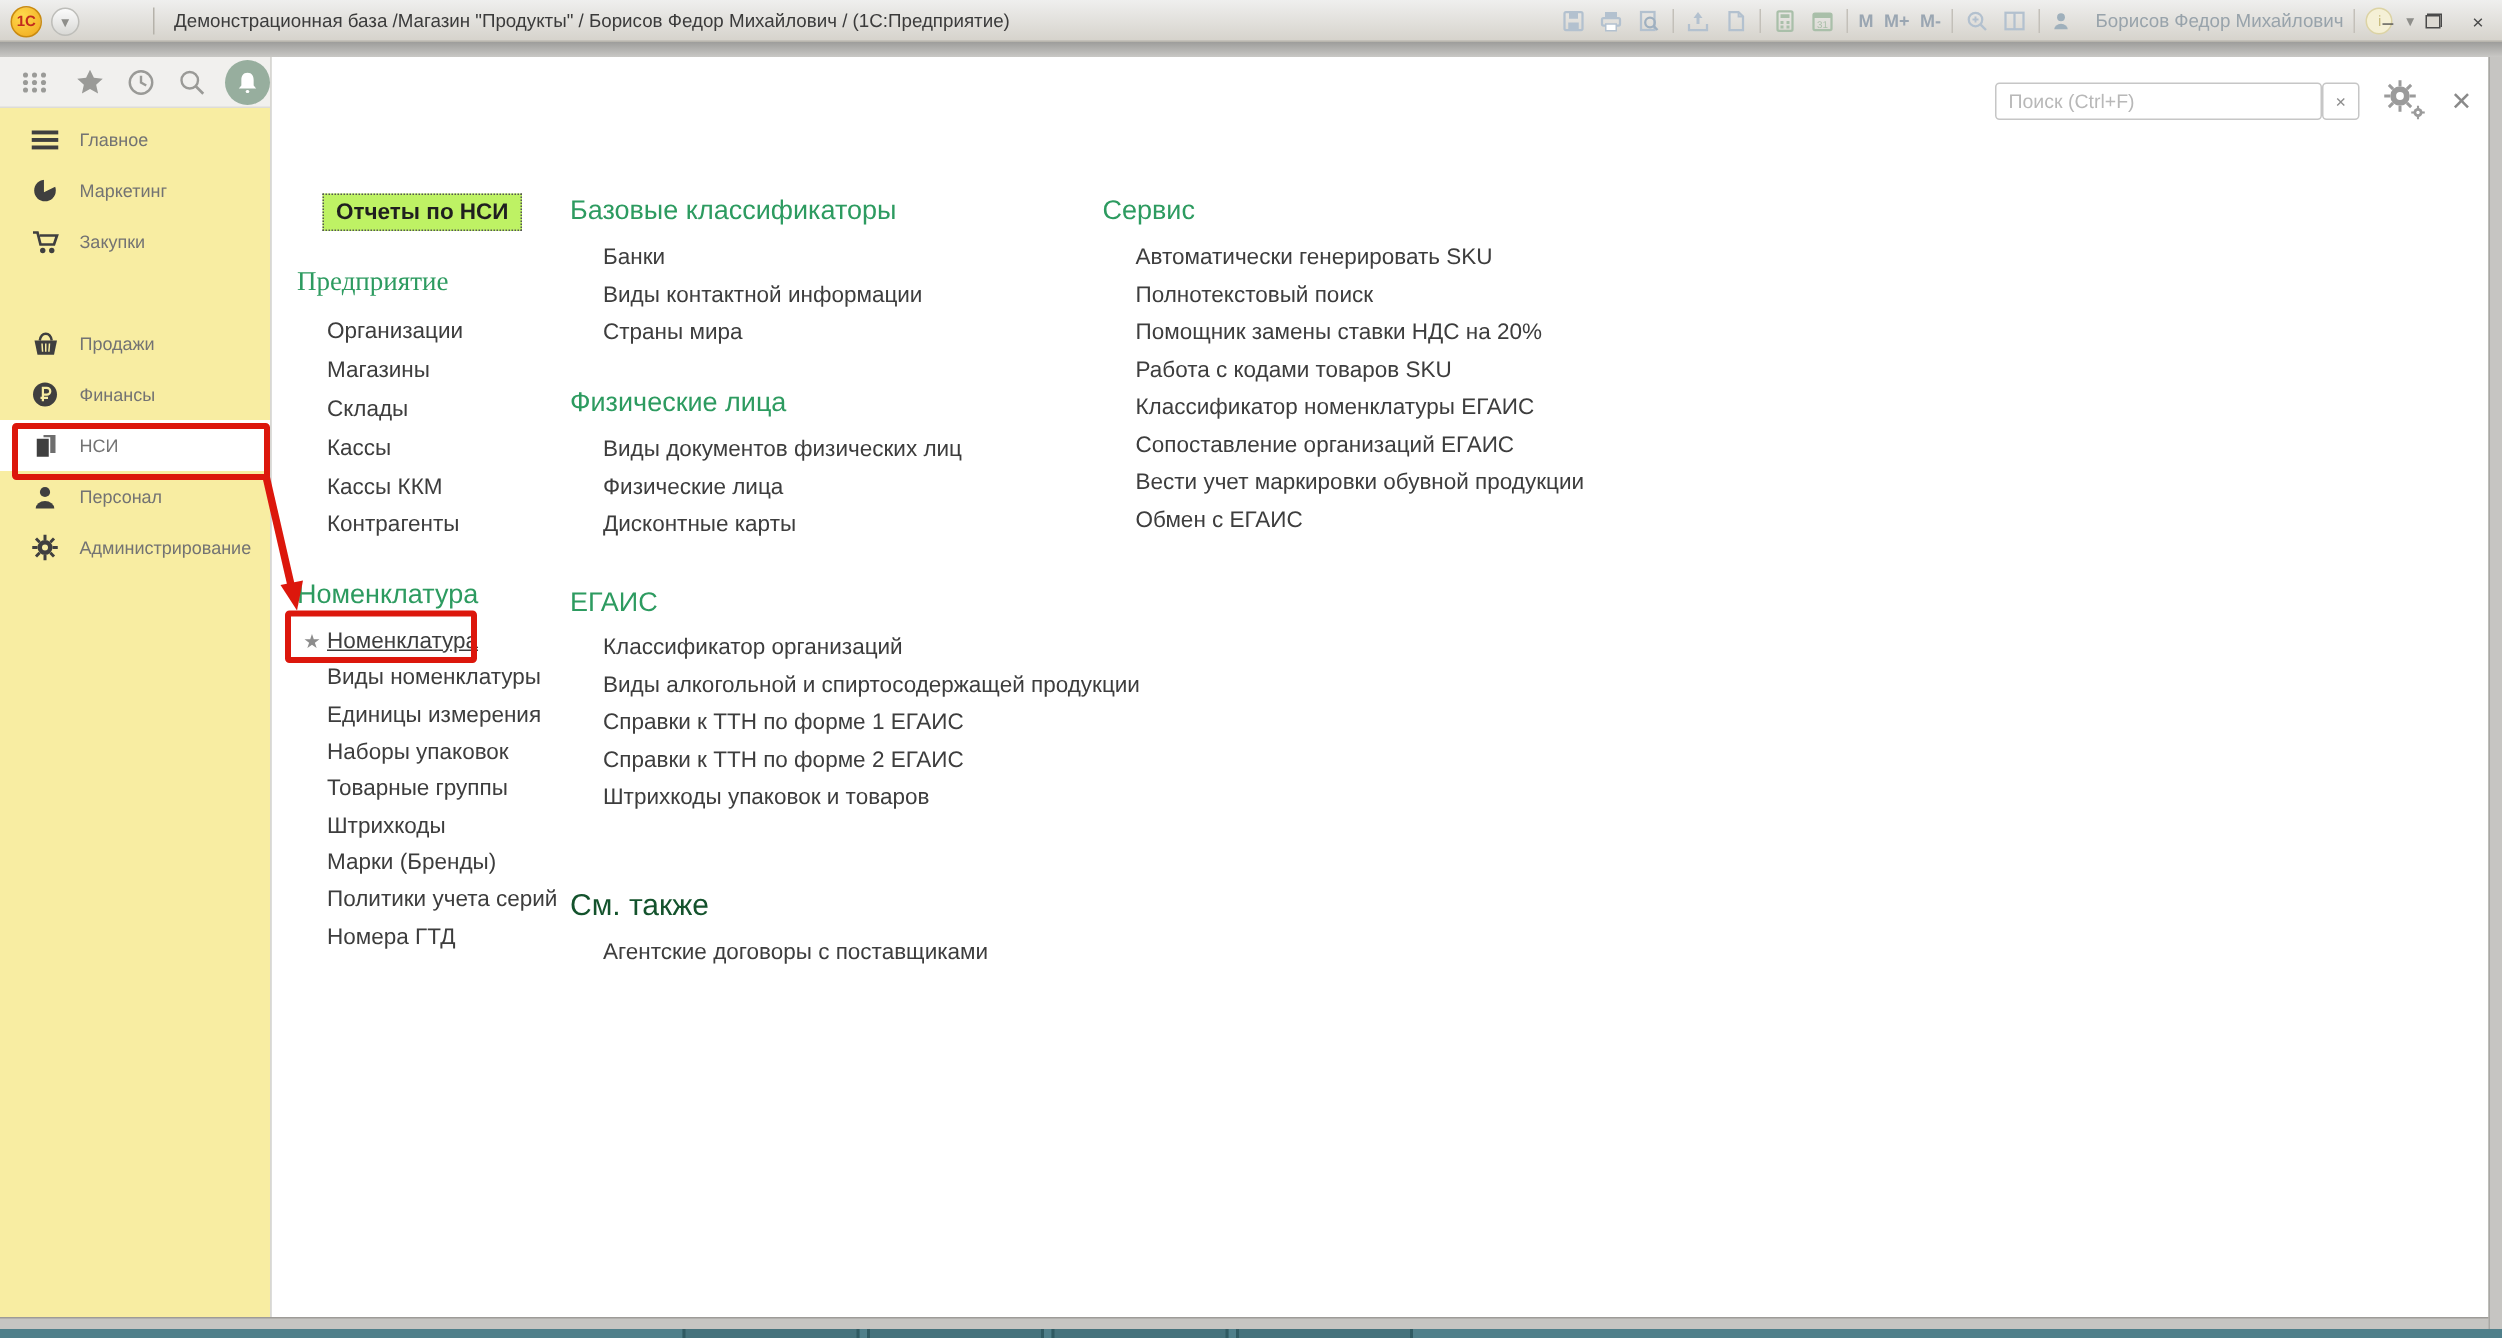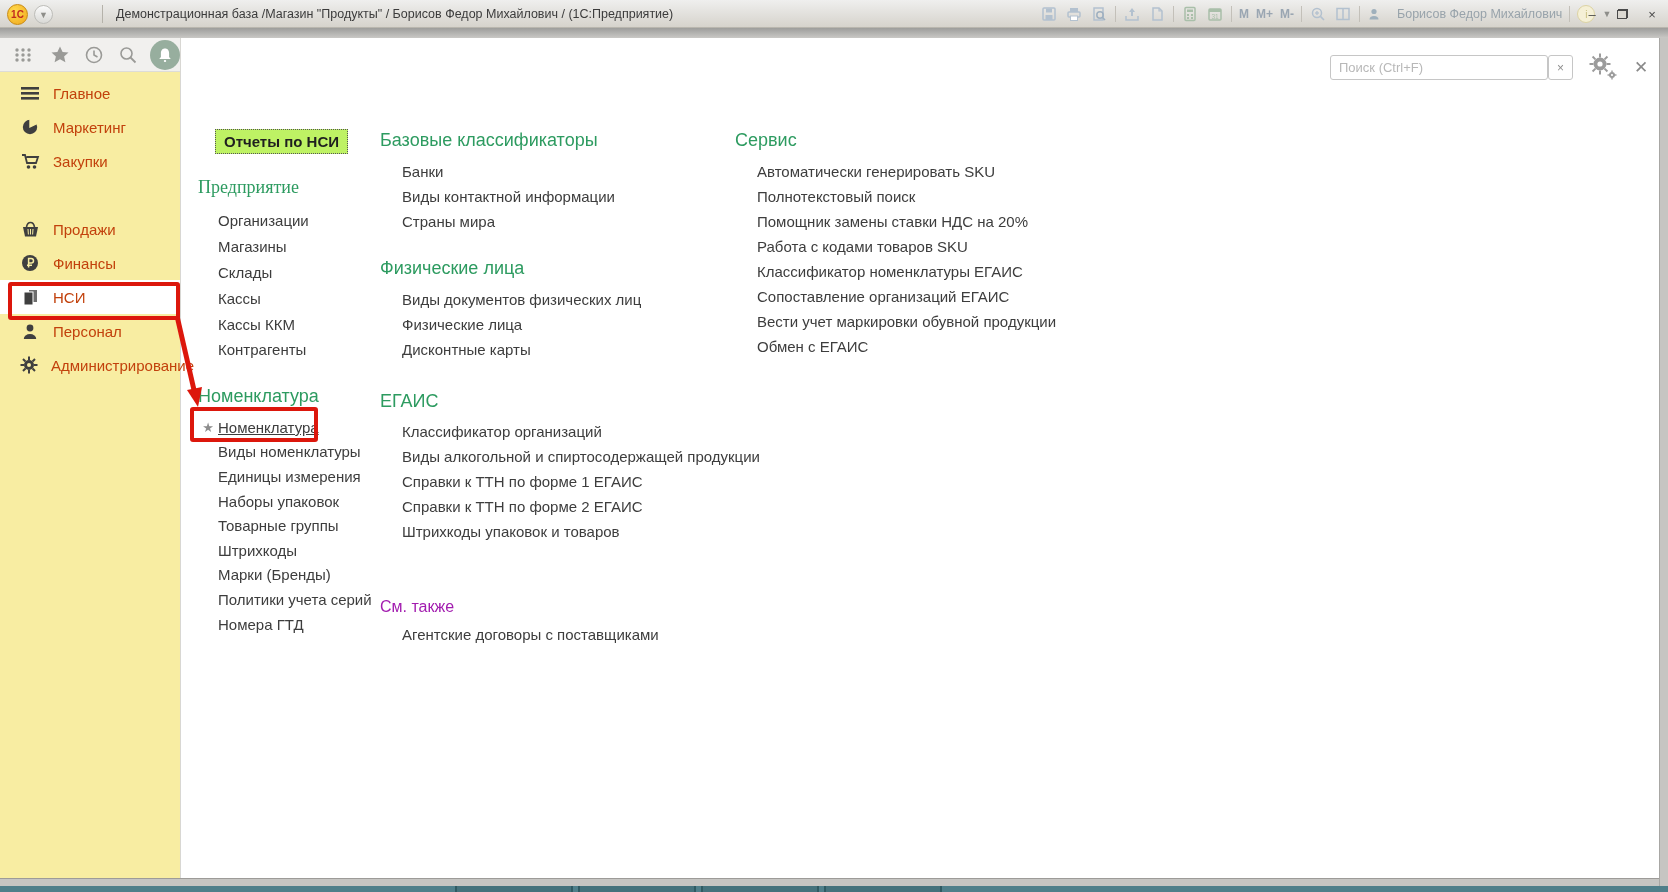--- a/index.html
+++ b/index.html
@@ -42,21 +42,21 @@
 
   
   #left-toolbar { position:absolute; left:0; top:38px; width:180px; height:34px; background:#f1f0ee;
     border-bottom:1px solid #dddcd8; display:flex; align-items:center; }
   #left-toolbar .lt { margin-left:14px; display:flex; align-items:center; justify-content:center; }
   #bell-wrap { width:30px; height:30px; border-radius:50%; background:#97ae9e; display:flex; align-items:center; justify-content:center; margin-left:12px; }
   #sidebar { position:absolute; left:0; top:72px; width:180px; height:806px; background:#f8eda2; }
   .srow { position:absolute; left:0; width:180px; height:34px; display:flex; align-items:center; cursor:pointer; }
   .srow.active { background:#ffffff; }
   .srow .sic { width:20px; height:18px; margin-left:20px; display:flex; align-items:center; justify-content:center; }
-  .srow .slbl { margin-left:13px; font-size:15px; color:#c2410c; }
+  .srow .slbl { margin-left:13px; font-size:12px; color:#737373; }
   #sidebar-divider { position:absolute; left:180px; top:38px; width:1px; height:840px; background:#d8d7d3; }
 
   
   #main { position:absolute; left:181px; top:38px; width:1478px; height:840px; background:#ffffff; }
 
   
   #search-box { position:absolute; left:1330px; top:55px; width:218px; height:25px;
     border:1px solid #c6c6c6; border-radius:3px; background:#fff; }
   #search-box input { width:100%; height:100%; border:0; outline:none; padding:0 8px;
     font-family:"Liberation Sans",sans-serif; font-size:13px; color:#444; background:transparent; }
@@ -76,21 +76,21 @@
     font-size:15px; font-weight:bold; color:#1f1f1f; background:#bef264; cursor:pointer; white-space:nowrap; }
   #sec-enterprise { left:198px; top:174px; } #sec-enterprise .hdr { margin-bottom:10px;font-family:Liberation Serif, serif; }
   #sec-enterprise .it { padding-left:20px; height:25.8px; }
   #sec-nomenclature { left:198px; top:383px; }
   #sec-nomenclature .it { padding-left:20px; height:24.6px; }
   #sec-base { left:380px; top:127px; }
   #sec-phys { left:380px; top:255px; }
   #sec-egais { left:380px; top:388px; } #sec-egais .hdr { margin-bottom:7px; }
   #sec-service { left:735px; top:127px; }
   #sec-seealso { left:380px; top:592px; }
-  #sec-seealso .hdr2 { font-size:16px; color:#a21caf; height:24px; display:flex; align-items:end; margin-bottom:6px; }
+  #sec-seealso .hdr2 { font-size:20px; color:#14532d; height:24px; display:flex; align-items:end; margin-bottom:6px; }
   .star-it { padding-left:2px !important; }
   .star-it .st { width:16px; text-align:center; color:#8d8d8d; font-size:13px; margin-right:2px; }
   .lbl-underline { text-decoration:underline; }
 
   
   .red-box { position:absolute; border:4px solid #dc170c; border-radius:3px; z-index:30; pointer-events:none; }
   #redbox-nsi { left:8px; top:282px; width:172px; height:38px; }
   #redbox-nom { left:190px; top:407px; width:128px; height:35px; }
   #arrow-svg { position:absolute; left:0; top:0; width:1668px; height:892px; z-index:29; pointer-events:none; }
 </style>

